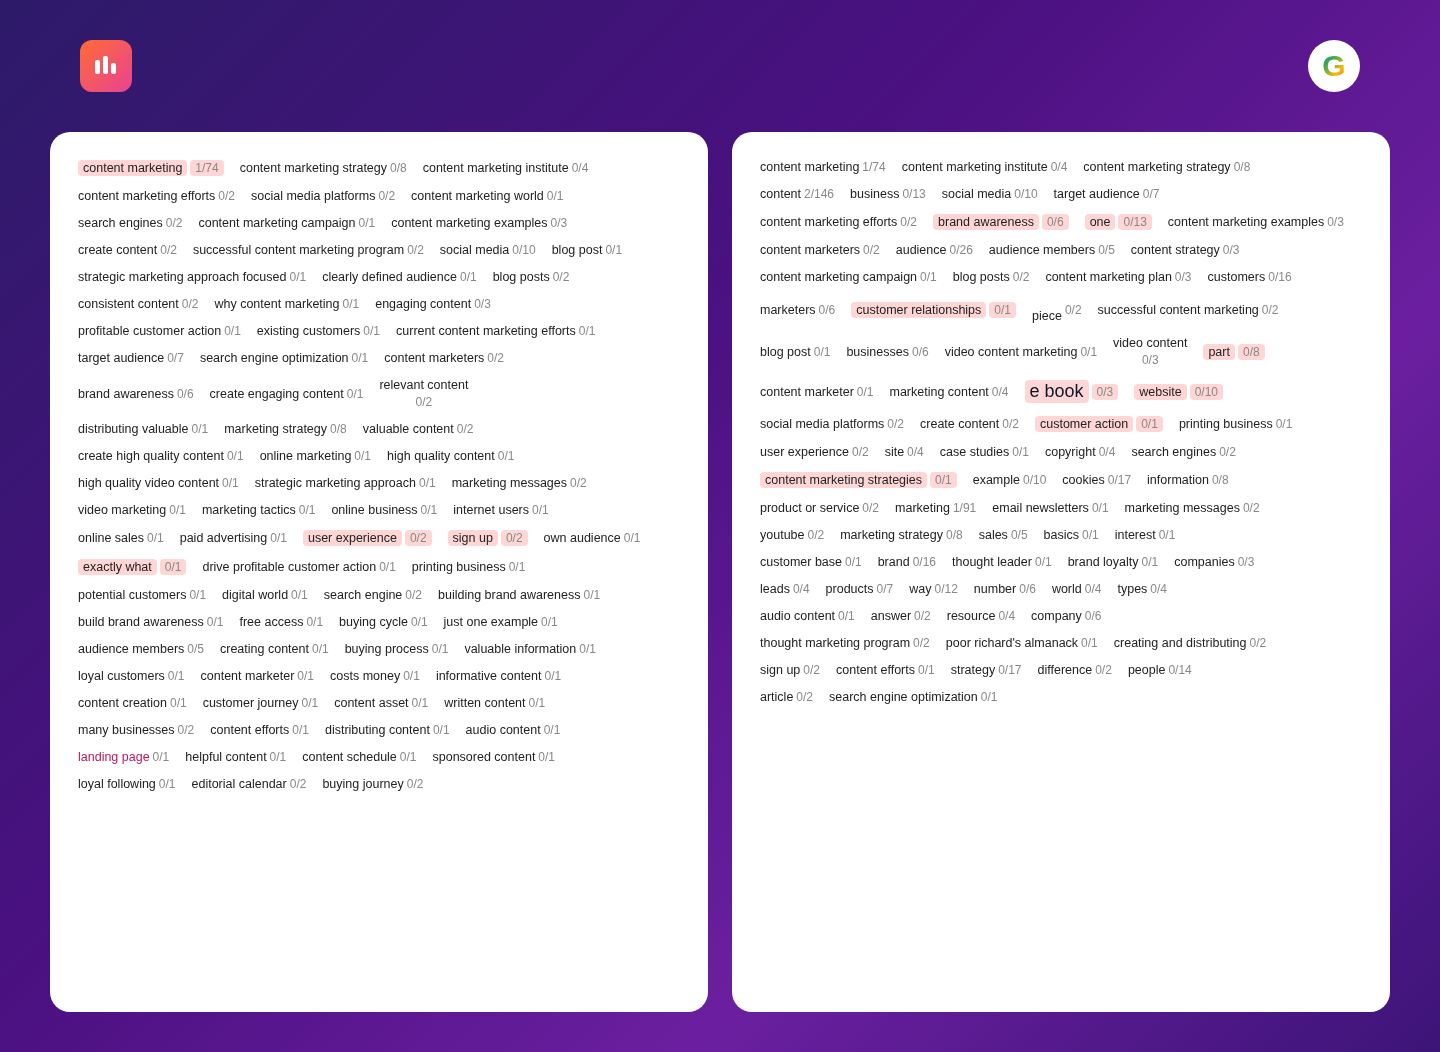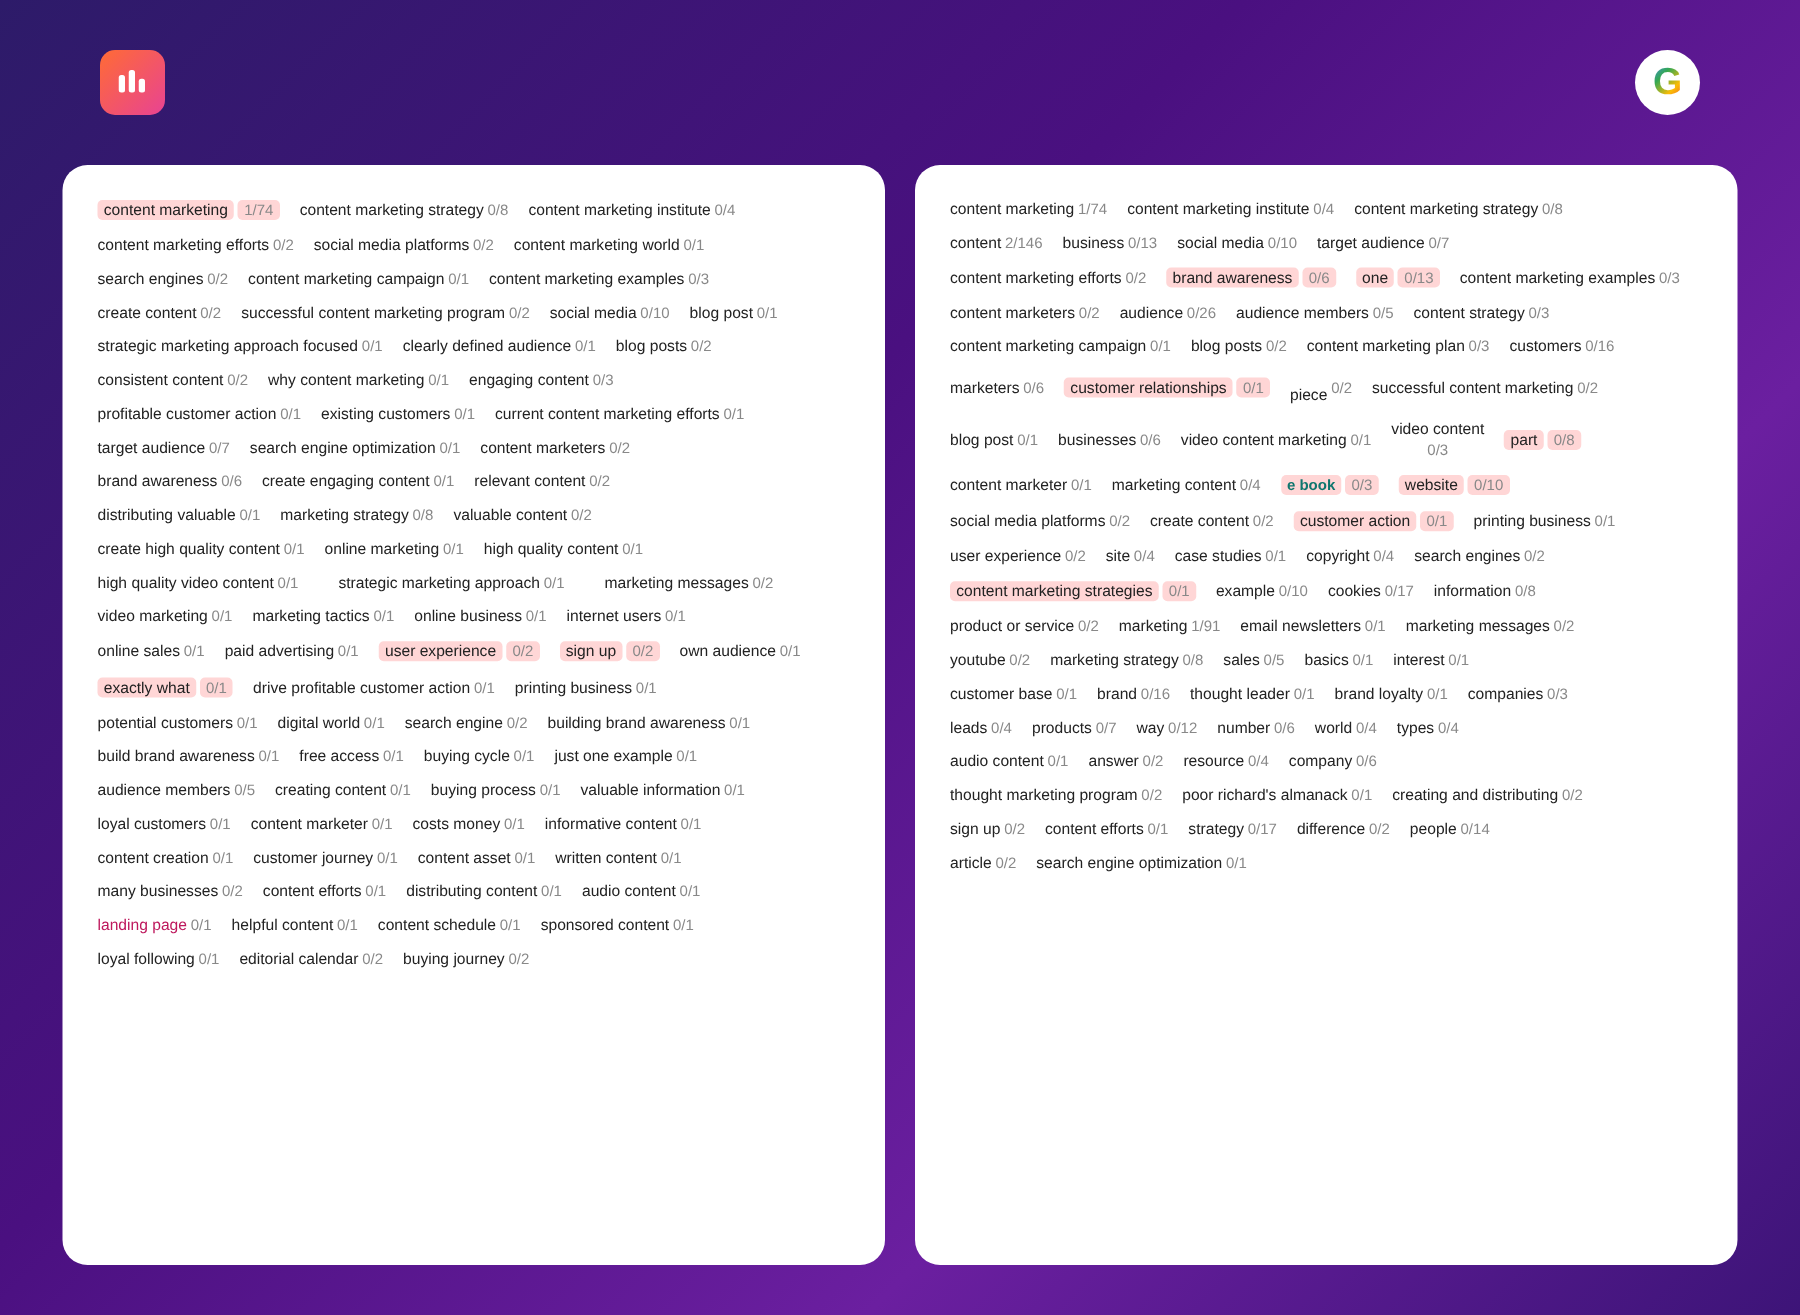--- a/index.html
+++ b/index.html
@@ -259,21 +259,21 @@
         </div>
         <div class="row" style="display: flex; flex-wrap: wrap; align-items: center; width: 100%; margin-bottom: 3px; gap: 0px 6px;">
           <span class="tag-group" style="display: inline-flex; align-items: center; gap: 3px; white-space: nowrap;">
             <span style="font-size: 12.5px; color: rgb(34, 34, 34); font-weight: 400;">brand awareness</span>
             <span style="font-size: 12px; color: rgb(136, 136, 136); font-weight: 500;">0/6</span>
           </span>
           <span class="tag-group" style="display: inline-flex; align-items: center; gap: 3px; white-space: nowrap;">
             <span style="font-size: 12.5px; color: rgb(34, 34, 34); font-weight: 400;">create engaging content</span>
             <span style="font-size: 12px; color: rgb(136, 136, 136); font-weight: 500;">0/1</span>
           </span>
-          <span class="tag-group" style="display: inline-flex; align-items: center; gap: 3px; white-space: nowrap;">
+          <span class="tag-group" style="display: inline-flex; align-items: center; gap: 3px; white-space: nowrap; flex-direction: column;">
             <span style="font-size: 12.5px; color: rgb(34, 34, 34); font-weight: 400;">relevant content</span>
             <span style="font-size: 12px; color: rgb(136, 136, 136); font-weight: 500;">0/2</span>
           </span>
         </div>
         <div class="row" style="display: flex; flex-wrap: wrap; align-items: center; width: 100%; margin-bottom: 3px; gap: 0px 6px;">
           <span class="tag-group" style="display: inline-flex; align-items: center; gap: 3px; white-space: nowrap;">
             <span style="font-size: 12.5px; color: rgb(34, 34, 34); font-weight: 400;">distributing valuable</span>
             <span style="font-size: 12px; color: rgb(136, 136, 136); font-weight: 500;">0/1</span>
           </span>
           <span class="tag-group" style="display: inline-flex; align-items: center; gap: 3px; white-space: nowrap;">
@@ -292,21 +292,21 @@
           </span>
           <span class="tag-group" style="display: inline-flex; align-items: center; gap: 3px; white-space: nowrap;">
             <span style="font-size: 12.5px; color: rgb(34, 34, 34); font-weight: 400;">online marketing</span>
             <span style="font-size: 12px; color: rgb(136, 136, 136); font-weight: 500;">0/1</span>
           </span>
           <span class="tag-group" style="display: inline-flex; align-items: center; gap: 3px; white-space: nowrap;">
             <span style="font-size: 12.5px; color: rgb(34, 34, 34); font-weight: 400;">high quality content</span>
             <span style="font-size: 12px; color: rgb(136, 136, 136); font-weight: 500;">0/1</span>
           </span>
         </div>
-        <div class="row" style="display: flex; flex-wrap: wrap; align-items: center; width: 100%; margin-bottom: 3px; gap: 0px 22px;">
+        <div class="row" style="display: flex; flex-wrap: wrap; align-items: center; width: 100%; margin-bottom: 3px; gap: 0px 6px;">
           <span class="tag-group" style="display: inline-flex; align-items: center; gap: 3px; white-space: nowrap;">
             <span style="font-size: 12.5px; color: rgb(34, 34, 34); font-weight: 400;">high quality video content</span>
             <span style="font-size: 12px; color: rgb(136, 136, 136); font-weight: 500;">0/1</span>
           </span>
           <span class="tag-group" style="display: inline-flex; align-items: center; gap: 3px; white-space: nowrap;">
             <span style="font-size: 12.5px; color: rgb(34, 34, 34); font-weight: 400;">strategic marketing approach</span>
             <span style="font-size: 12px; color: rgb(136, 136, 136); font-weight: 500;">0/1</span>
           </span>
           <span class="tag-group" style="display: inline-flex; align-items: center; gap: 3px; white-space: nowrap;">
             <span style="font-size: 12.5px; color: rgb(34, 34, 34); font-weight: 400;">marketing messages</span>
@@ -640,21 +640,21 @@
         <div class="row" style="display: flex; flex-wrap: wrap; align-items: center; width: 100%; margin-bottom: 3px; gap: 0px 6px;">
           <span class="tag-group" style="display: inline-flex; align-items: center; gap: 3px; white-space: nowrap;">
             <span style="font-size: 12.5px; color: rgb(34, 34, 34); font-weight: 400;">content marketer</span>
             <span style="font-size: 12px; color: rgb(136, 136, 136); font-weight: 500;">0/1</span>
           </span>
           <span class="tag-group" style="display: inline-flex; align-items: center; gap: 3px; white-space: nowrap;">
             <span style="font-size: 12.5px; color: rgb(34, 34, 34); font-weight: 400;">marketing content</span>
             <span style="font-size: 12px; color: rgb(136, 136, 136); font-weight: 500;">0/4</span>
           </span>
           <span class="tag-group" style="display: inline-flex; align-items: center; gap: 3px; white-space: nowrap;">
-            <span style="font-size: 12px; color: #0f766e; font-weight: 700; background: rgb(255, 214, 214); border-radius: 4px; padding: 1px 5px;">e book</span>
+            <span style="font-size: 18px; color: #0f172a; font-weight: 400; background: rgb(255, 214, 214); border-radius: 4px; padding: 1px 5px;">e book</span>
             <span style="font-size: 12px; color: rgb(136, 136, 136); font-weight: 500; background: rgb(255, 214, 214); border-radius: 4px; padding: 1px 5px;">0/3</span>
           </span>
           <span class="tag-group" style="display: inline-flex; align-items: center; gap: 3px; white-space: nowrap;">
             <span style="font-size: 12.5px; color: rgb(34, 34, 34); font-weight: 400; background: rgb(255, 214, 214); border-radius: 4px; padding: 1px 5px;">website</span>
             <span style="font-size: 12px; color: rgb(136, 136, 136); font-weight: 500; background: rgb(255, 214, 214); border-radius: 4px; padding: 1px 5px;">0/10</span>
           </span>
         </div>
         <div class="row" style="display: flex; flex-wrap: wrap; align-items: center; width: 100%; margin-bottom: 3px; gap: 0px 6px;">
           <span class="tag-group" style="display: inline-flex; align-items: center; gap: 3px; white-space: nowrap;">
             <span style="font-size: 12.5px; color: rgb(34, 34, 34); font-weight: 400;">social media platforms</span>

